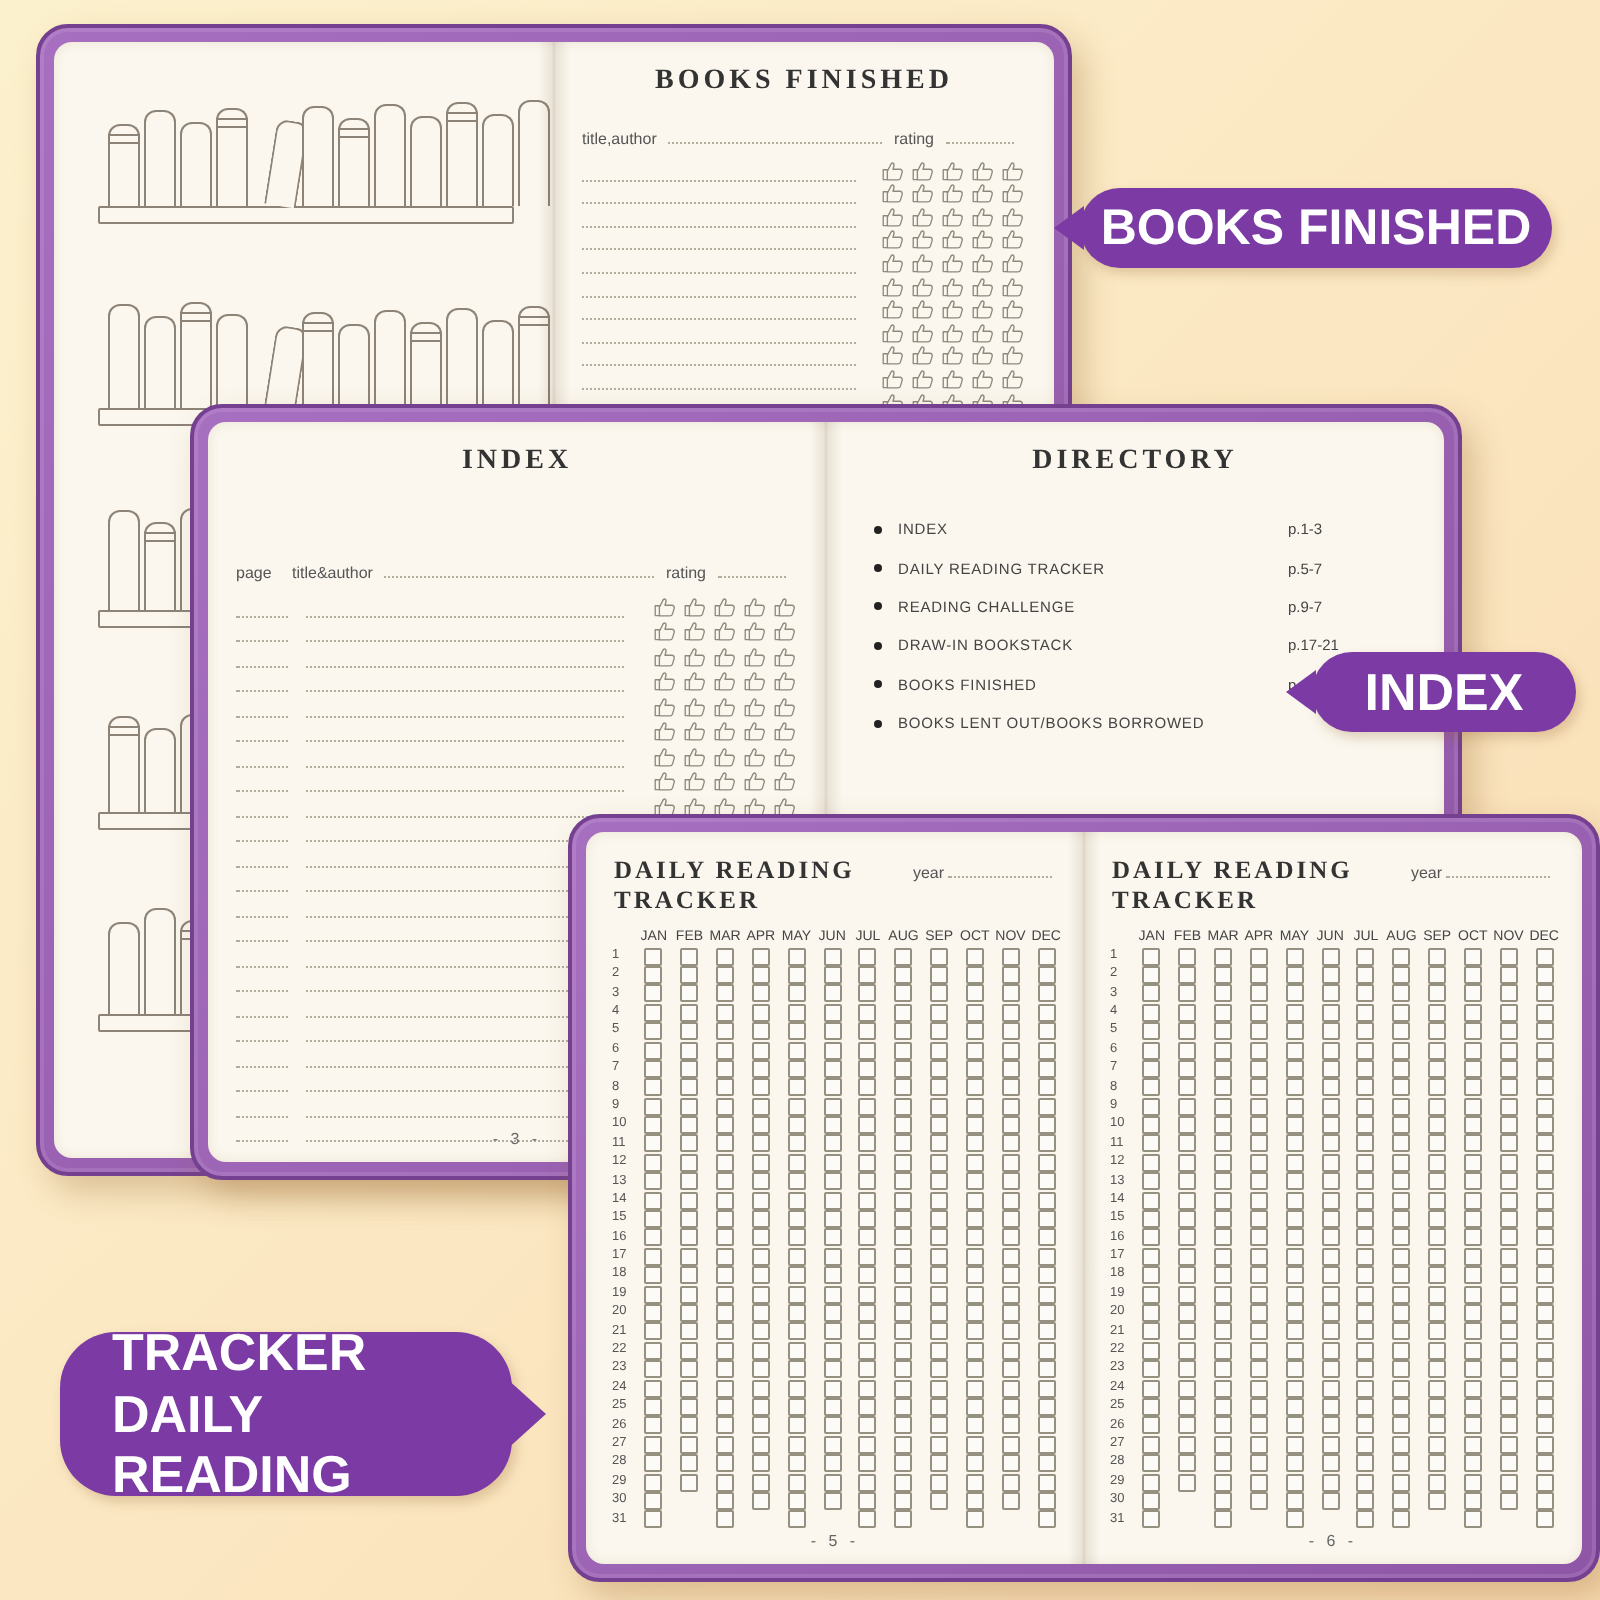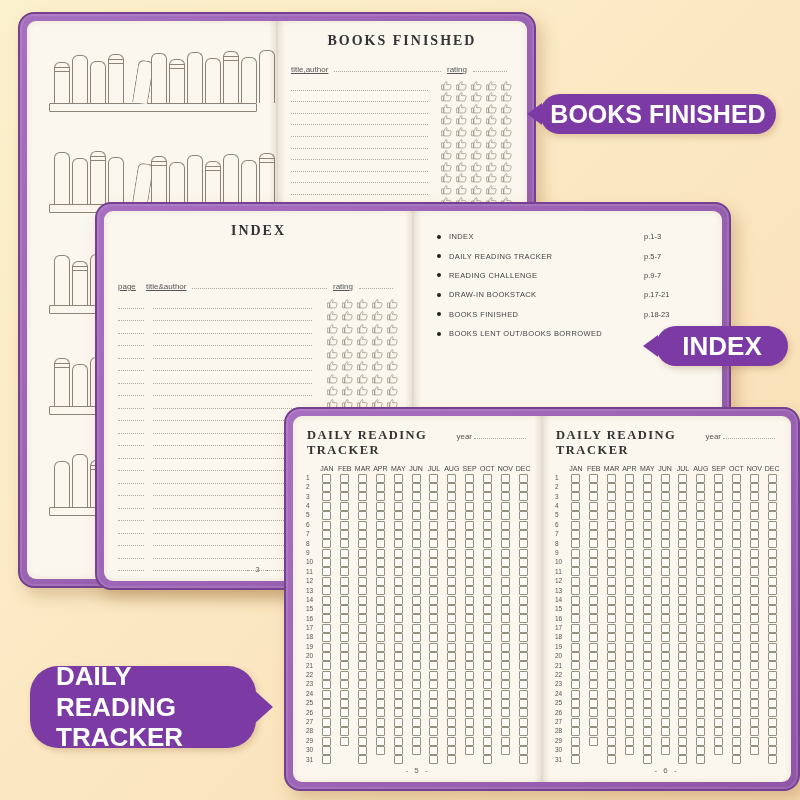--- a/index.html
+++ b/index.html
@@ -29,21 +29,21 @@
   .shelf{margin-bottom:36px;}
   .books{display:flex;align-items:flex-end;height:56px;padding:0 5px;}
   .book{width:14px;margin-right:2px;background:#fbf7ee;border:1px solid #8d8377;border-bottom:none;
     border-radius:6px 6px 0 0;position:relative;flex:0 0 auto;}
   .book .band{position:absolute;top:4px;left:-1px;right:-1px;height:3px;
     border-top:1px solid #8d8377;border-bottom:1px solid #8d8377;}
   .book.tilt{transform:rotate(9deg) translate(2px,1px);transform-origin:bottom right;margin:0 5px 0 4px;}
   .board{height:7px;background:#fbf7ee;border:1px solid #8d8377;border-radius:1px;}
 
   
-  .bf-head,.ix-head{display:flex;align-items:baseline;font-size:8px;color:#555;margin:14px 14px 5px;text-decoration:underline;}
+  .bf-head,.ix-head{display:flex;align-items:baseline;font-size:8px;color:#555;margin:14px 14px 5px;}
   .h-label{flex:0 0 auto;}
   .h-fill{flex:1;border-bottom:1px dotted #b3ac9d;margin:0 6px;height:8px;}
   .h-fill.short{flex:0 0 34px;}
   .bf-rows{margin:0 14px;}
   .bf-row{display:flex;align-items:flex-end;height:11.6px;}
   .dotline{border-bottom:1px dotted #b3ac9d;}
   .bf-row .wide{flex:1;margin-right:10px;height:100%;}
   .thumbs{display:flex;align-items:center;flex:0 0 auto;}
   .thumb{width:13px;height:11px;margin-left:2px;display:inline-block;}
   .thumb svg{width:100%;height:100%;display:block;}
@@ -1412,20 +1412,21 @@
                   <svg viewBox="0 0 20 18" xmlns="http://www.w3.org/2000/svg">
                     <path d="M2 8 h3.4 v8 H2 Z M5.4 9.2 L8 4.2 C8.5 2.9 9.1 2.2 10 2.6 C10.9 3 11 4 10.7 5.1 L10 7.6 H15.6 C17 7.6 17.9 8.8 17.5 10.1 L16.1 14.8 C15.8 15.8 15 16.3 14 16.3 H5.4 Z" fill="none" stroke="#8f897c" stroke-width="1.1" stroke-linejoin="round"></path>
                   </svg>
                 </span>
               </span>
             </div>
           </div>
         <div class="pg-num">- 3 -</div>
       </div>
       <div class="page">
+        <h2 class="page-title">DIRECTORY</h2>
         <div class="dir-items" id="dir-items">
             <div class="dir-row">
               <span class="bullet"></span>
               <span class="dir-label">INDEX</span>
               <span class="dir-pages">p.1-3</span>
             </div>
             <div class="dir-row">
               <span class="bullet"></span>
               <span class="dir-label">DAILY READING TRACKER</span>
               <span class="dir-pages">p.5-7</span>
@@ -3785,19 +3786,19 @@
   <div class="callout co-bf">
     <span class="arrow-left"></span>
     <span>BOOKS FINISHED</span>
   </div>
   <div class="callout co-ix">
     <span class="arrow-left"></span>
     <span>INDEX</span>
   </div>
   <div class="callout co-tk">
     <span>
+      <span style="display:block">TRACKER</span>
       <span style="display:block">DAILY READING</span>
-      <span style="display:block">TRACKER</span>
     </span>
     <span class="arrow-right"></span>
   </div>
 
 </div>
 
 </body></html>

